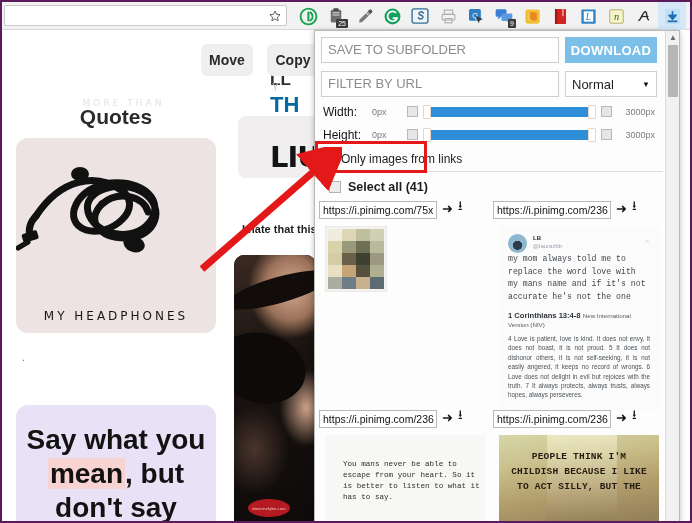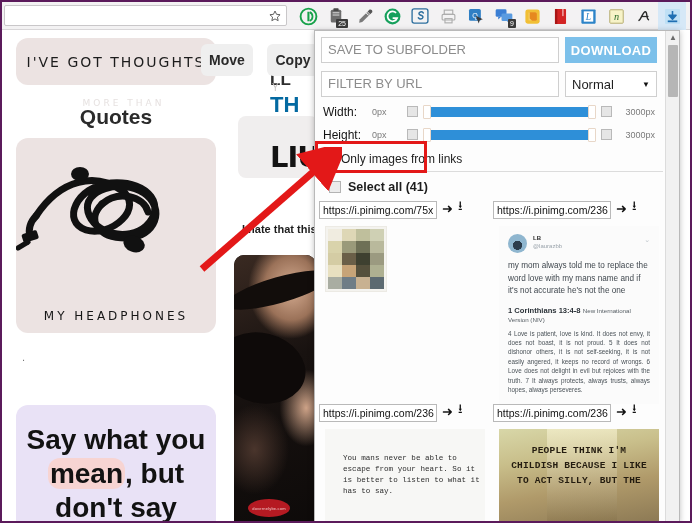--- a/index.html
+++ b/index.html
@@ -99,21 +99,21 @@
     position:absolute; left:20px; top:321px;
     font-size:11px; color:#777;
   }
   .card-saywhat {
     left:14px; top:375px; width:200px; height:130px;
     background:#e9e2f6;
     display:flex; flex-direction:column; align-items:center;
     padding-top:18px;
   }
   .sw-line { font-size:28px; font-weight:bold; color:#121212; line-height:34px; white-space:nowrap;}
-  .hl-pink { background:#f7d4d2; padding:0 2px;border-radius:12px; }
+  .hl-pink { background:#f7d4d2; padding:0 2px; }
 
   .card-photo {
     left:232px; top:225px; width:82px; height:278px;
     background:#15100e; border-radius:10px; overflow:hidden;
   }
   .photo-grad {
     position:absolute; inset:0;
     background:
       radial-gradient(ellipse 60px 70px at 70% 12%, #d6ad92 0%, #9b7259 45%, rgba(30,20,16,0) 72%),
       radial-gradient(ellipse 38px 55px at 88% 55%, #cda287 0%, rgba(40,26,20,0) 70%),
@@ -267,22 +267,23 @@
   .tw-head { display:flex; align-items:flex-start; gap:6px; position:relative;}
   .tw-avatar {
     width:19px; height:19px; border-radius:50%;
     background:radial-gradient(circle at 50% 60%, #2c3c4c 0 30%, #8fb6cf 31% 100%);
     flex:0 0 19px;
   }
   .tw-name { font-size:6px; font-weight:bold; color:#2a2a2a; line-height:8px; }
   .tw-handle { font-size:6px; color:#9aa3ab; line-height:8px; }
   .tw-dots { position:absolute; right:0; top:2px; font-size:7px; color:#bfc6cc; }
   .tw-body {
-    margin-top:7px; font-size:8.2px; line-height:12.5px; color:#3e4category;
+    font-size:8.2px; line-height:12.5px; color:#3e4category;
     color:#40484f;
+    font-family:Liberation Mono, monospace;
   }
   .tw-ref {
     margin-top:8px; font-size:7.6px; font-weight:bold; color:#2b3238;
   }
   .tw-ref span { font-weight:normal; font-size:6.2px; color:#555d63; }
   .tw-verse {
     margin-top:5px; font-size:6.3px; line-height:9.4px; color:#4a5258; text-align:justify;
   }
 
   
@@ -323,23 +324,20 @@
 
   <div class="webpage">
 
     <div class="strip-card"></div>
     <div class="bg-ll">LL</div>
     <div class="bg-y">Y</div>
     <div class="bg-th">TH</div>
     <div class="bg-live">LIU</div>
     <div class="bg-ihate">I hate that this</div>
 
-    <div class="card card-thoughts">
-      <div class="thoughts-text">I'VE GOT  THOUGHTS</div>
-    </div>
     <div class="btn-move">Move</div>
     <div class="btn-copy">Copy</div>
 
     <div class="more-than">MORE        THAN</div>
     <div class="quotes-title">Quotes</div>
 
     <div class="card card-headphones">
       <svg class="hp-svg" width="200" height="165" viewBox="0 0 200 165">
         <g fill="none" stroke="#111" stroke-width="7" stroke-linecap="round">
           <path d="M20 78 C45 40,80 35,105 52 C130 69,95 100,70 92 C45 84,60 48,95 45 C135 42,150 70,130 88 C112 104,78 96,72 74 C66 52,105 40,128 55 C150 70,140 100,110 100 C82 100,70 82,86 66"></path>

